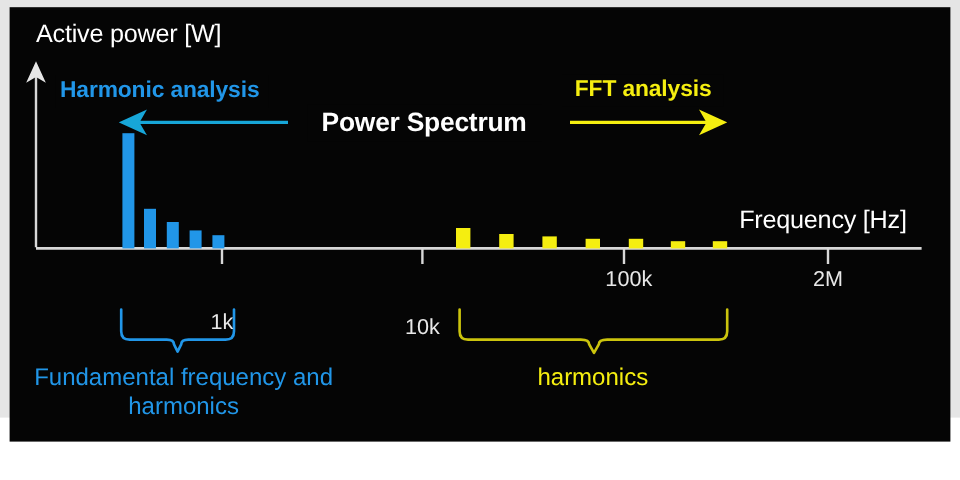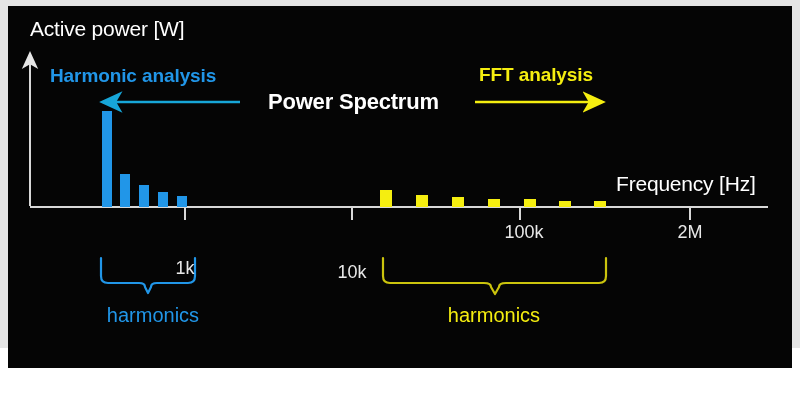--- a/index.html
+++ b/index.html
@@ -181,20 +181,21 @@
     <div class="lbl fft-label">FFT analysis</div>
 
     <div class="lbl power-spectrum-label">Power Spectrum</div>
 
     <div class="lbl tick-label" style="left:177px; top:217px;margin-top:36px;">1k</div>
     <div class="lbl tick-label" style="left:344px; top:217px;margin-top:40px;">10k</div>
     <div class="lbl tick-label" style="left:516px; top:217px;">100k</div>
     <div class="lbl tick-label" style="left:682px; top:217px;">2M</div>
 
     <div class="brace-caption blue" style="left:0px; top:297px; width:290px;">
+      <div>Fundamental frequency and</div>
       <div>harmonics</div>
     </div>
 
     <div class="brace-caption yellow" style="left:352px; top:297px; width:268px;">
       <div>harmonics</div>
     </div>
 
   </div>
 
 

